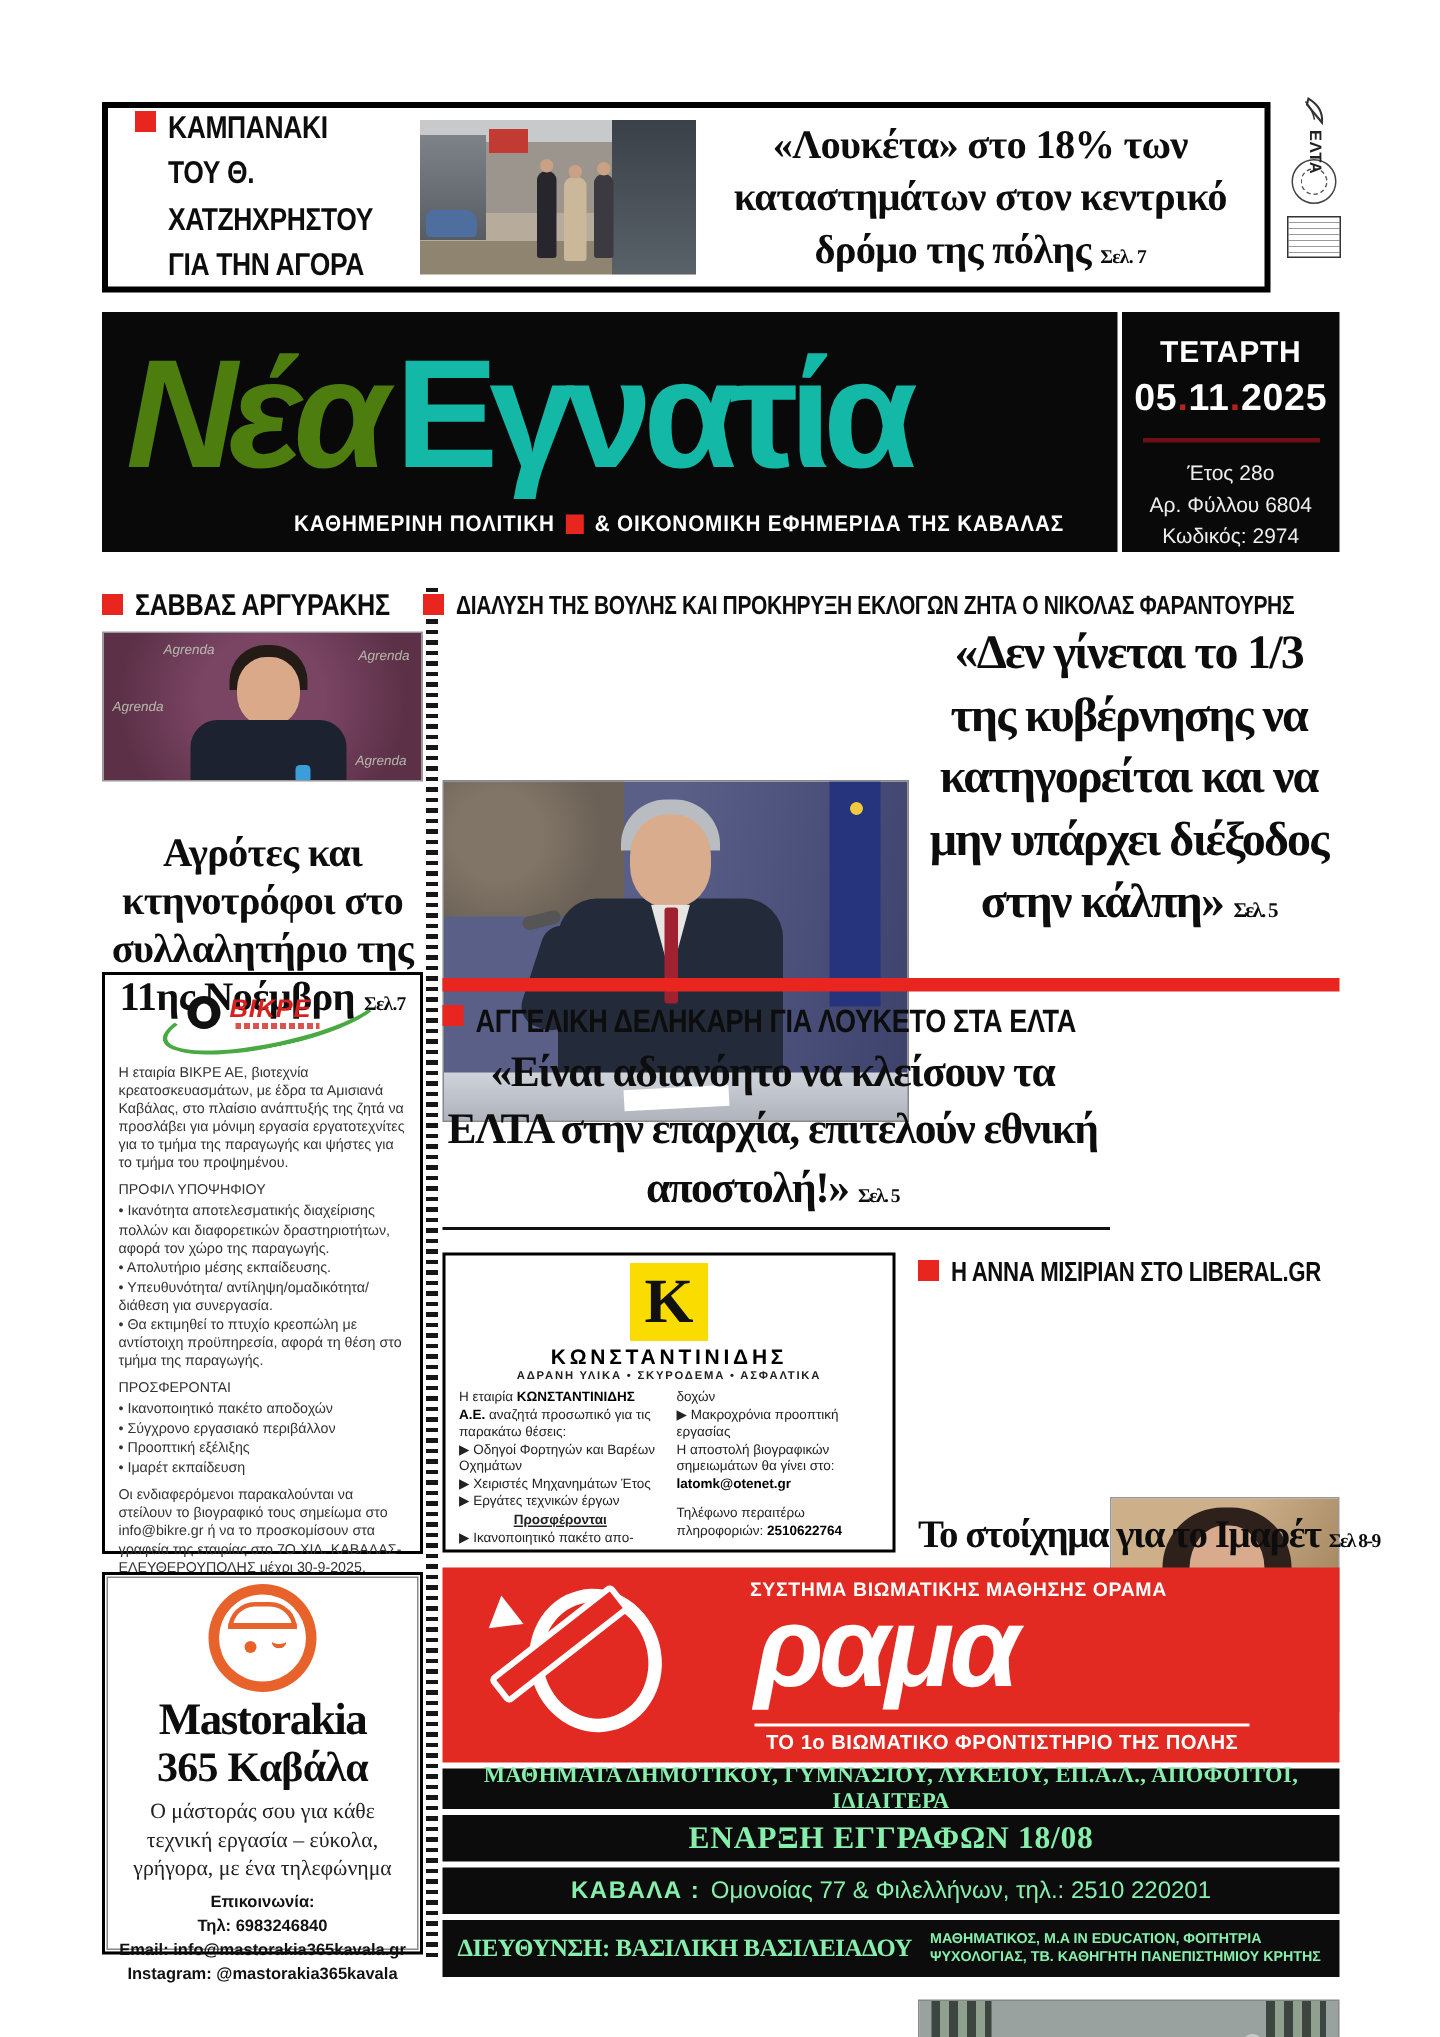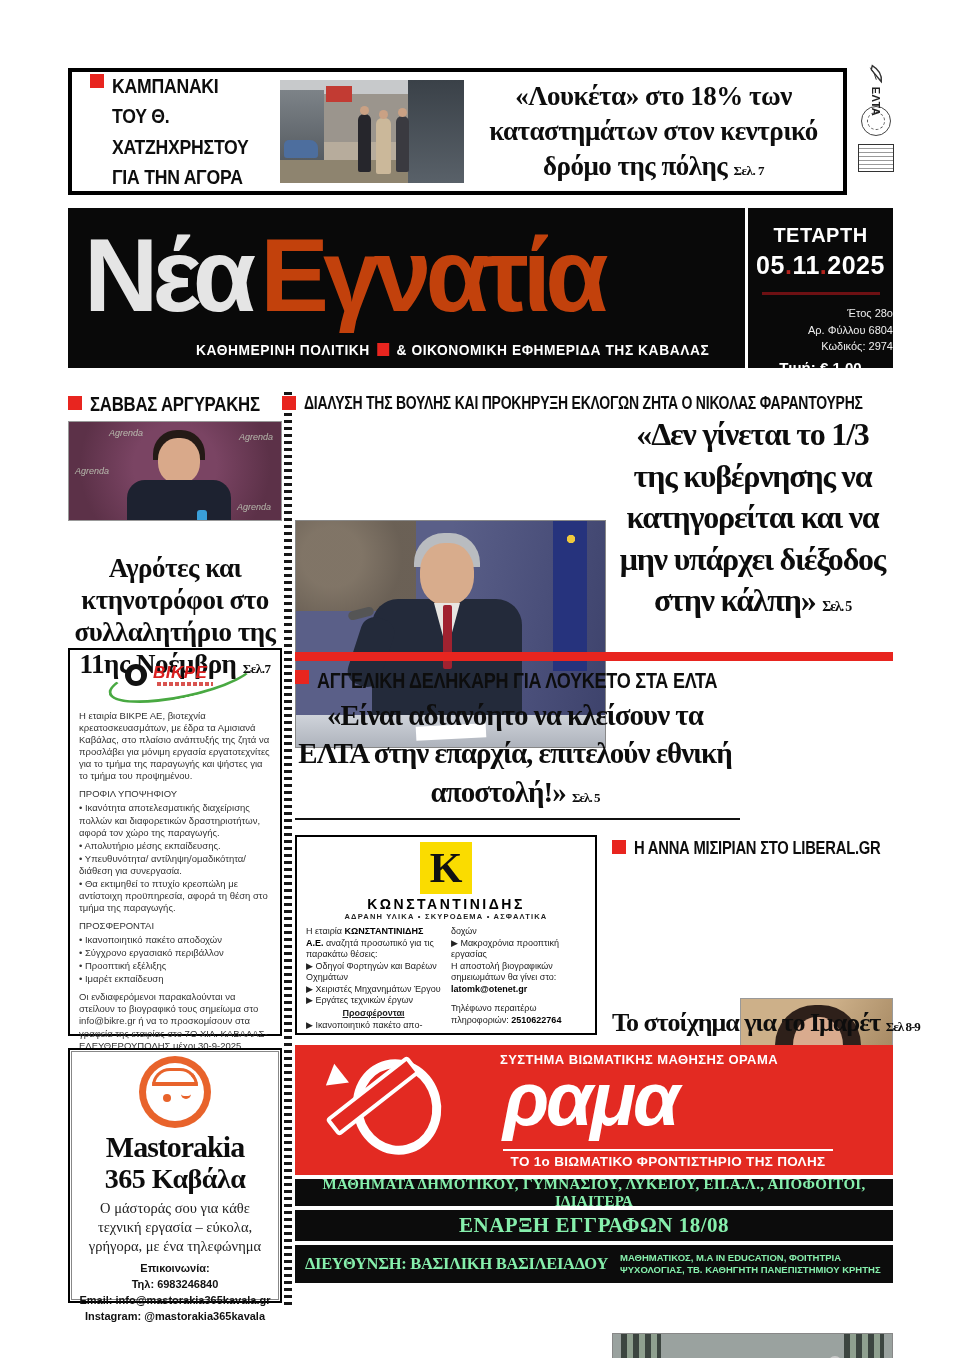--- a/index.html
+++ b/index.html
@@ -37,30 +37,30 @@
   .elta-rot { transform:rotate(90deg); display:flex; align-items:center; gap:3px; margin-top:8px; }
   .elta-name { font-size:11px; font-weight:700; color:#222; letter-spacing:.5px; }
   .postmark { width:30px; height:30px; border:1.6px solid #444; border-radius:50%; display:flex; align-items:center; justify-content:center; }
   .postmark-in { width:18px; height:18px; border:1px dashed #555; border-radius:50%; }
   .stampbox { width:36px; height:28px; border:1.4px solid #333; background:
       repeating-linear-gradient(#fff 0 3px, #9a9a9a 3px 4px); }
 
   
   .masthead { left:68px; top:208px; width:825px; height:160px; background:#090909; }
   .mh-title { position:absolute; left:16px; top:-2px; font-size:103px; font-weight:700; letter-spacing:-6px; line-height:1.35; }
-  .mh-title .red { color:#e5e5e5; }
-  .mh-title .white { color:#c2410c; margin-left:10px; }
+  .mh-title .red { color:#4d7c0f;font-style:italic; }
+  .mh-title .white { color:#14b8a6; margin-left:10px; }
   .mh-tagline { position:absolute; left:128px; bottom:10px; color:#fff; font-size:15px; font-weight:700; letter-spacing:.6px; display:flex; align-items:center; gap:8px; white-space:nowrap; transform:scaleX(.92); transform-origin:left bottom; }
   .mh-tagline .sq { margin-top:0; width:13px; height:13px; }
   .mh-right { position:absolute; right:0; top:0; width:148px; height:100%; border-left:3px solid #fff; color:#fff; text-align:center; padding-top:16px; }
   .mh-day { font-size:20px; font-weight:700; letter-spacing:.5px; }
   .mh-date { font-size:25px; font-weight:700; margin-top:4px; letter-spacing:.5px; }
   .mh-date .dot { color:#b3231c; }
   .mh-hr { width:118px; height:3px; background:#6d1013; margin:12px auto 10px; }
-  .mh-meta { font-size:11px; line-height:1.5; color:#eee;text-align:right; }
+  .mh-meta { font-size:14px; line-height:1.5; color:#eee; }
   .mh-price { font-size:15px; font-weight:700; margin-top:4px; }
 
   
   .vdash { left:284px; top:392px; width:8px; height:916px;
       background:repeating-linear-gradient(#161616 0 3px, transparent 3px 7px); }
 
   
   .arg-kicker { left:68px; top:393px; width:216px; font-size:20px; }
   .arg-photo { left:68px; top:421px; width:214px; height:100px; border:1px solid #999;
       background:radial-gradient(circle at 50% 45%, #7a4463 0 35%, #5c3148 80%); }
@@ -334,21 +334,21 @@
   <div class="abs thinrule"></div>
 
   <div class="abs konst">
     <div class="k-logo">K</div>
     <div class="k-title">ΚΩΝΣΤΑΝΤΙΝΙΔΗΣ</div>
     <div class="k-sub">ΑΔΡΑΝΗ ΥΛΙΚΑ • ΣΚΥΡΟΔΕΜΑ • ΑΣΦΑΛΤΙΚΑ</div>
     <div class="k-cols">
       <div class="k-col">
         <span>Η εταιρία </span><b>ΚΩΝΣΤΑΝΤΙΝΙΔΗΣ Α.Ε.</b><span> αναζητά προσωπικό για τις παρακάτω θέσεις:</span>
         <div>▶ Οδηγοί Φορτηγών και Βαρέων Οχημάτων</div>
-        <div>▶ Χειριστές Μηχανημάτων Έργου</div>
+        <div>▶ Χειριστές Μηχανημάτων Έτος</div>
         <div>▶ Εργάτες τεχνικών έργων</div>
         <div class="k-offers">Προσφέρονται</div>
         <div>▶ Ικανοποιητικό πακέτο απο-</div>
       </div>
       <div class="k-col">
         <div>δοχών</div>
         <div>▶ Μακροχρόνια προοπτική εργασίας</div>
         <div>Η αποστολή βιογραφικών σημειωμάτων θα γίνει στο:</div>
         <b>latomk@otenet.gr</b>
         <div class="k-gap"></div>
@@ -377,19 +377,23 @@
     <div class="orama-red">
       <div class="or-system">ΣΥΣΤΗΜΑ ΒΙΩΜΑΤΙΚΗΣ ΜΑΘΗΣΗΣ ΟΡΑΜΑ</div>
       <div class="or-circle"></div>
       <div class="or-pencil"></div>
       <div class="or-tip"></div>
       <div class="or-logotext">ραμα</div>
       <div class="or-sub">ΤΟ 1ο ΒΙΩΜΑΤΙΚΟ ΦΡΟΝΤΙΣΤΗΡΙΟ ΤΗΣ ΠΟΛΗΣ</div>
     </div>
     <div class="or-band or-b1">ΜΑΘΗΜΑΤΑ ΔΗΜΟΤΙΚΟΥ, ΓΥΜΝΑΣΙΟΥ, ΛΥΚΕΙΟΥ, ΕΠ.Α.Λ., ΑΠΟΦΟΙΤΟΙ, ΙΔΙΑΙΤΕΡΑ</div>
     <div class="or-band or-b2">ΕΝΑΡΞΗ ΕΓΓΡΑΦΩΝ 18/08</div>
+    <div class="or-band or-b3">
+      <span class="lbl">ΚΑΒΑΛΑ :</span>
+      <span>Ομονοίας 77 &amp; Φιλελλήνων, τηλ.: 2510 220201</span>
+    </div>
     <div class="or-band or-b4">
       <span class="dir">ΔΙΕΥΘΥΝΣΗ: ΒΑΣΙΛΙΚΗ ΒΑΣΙΛΕΙΑΔΟΥ</span>
       <span class="info">ΜΑΘΗΜΑΤΙΚΟΣ, M.A IN EDUCATION, ΦΟΙΤΗΤΡΙΑ ΨΥΧΟΛΟΓΙΑΣ, ΤΒ. ΚΑΘΗΓΗΤΗ ΠΑΝΕΠΙΣΤΗΜΙΟΥ ΚΡΗΤΗΣ</span>
     </div>
   </div>
 
 </div>
 
 </body></html>

